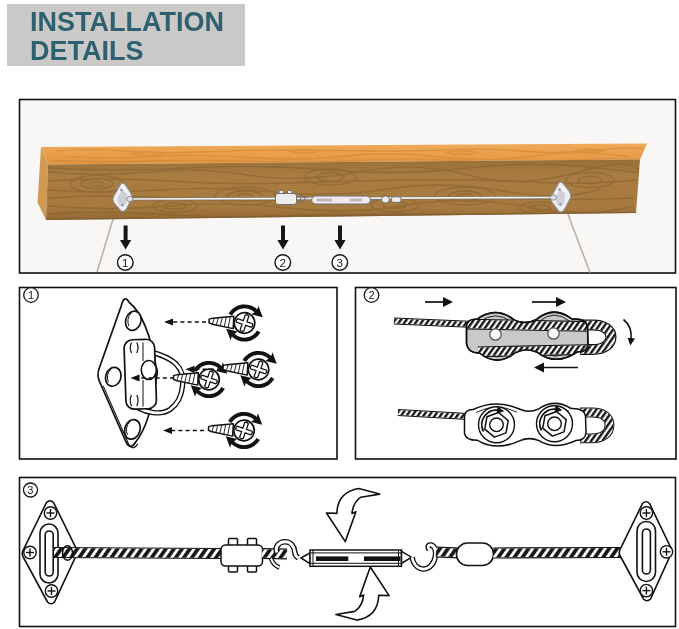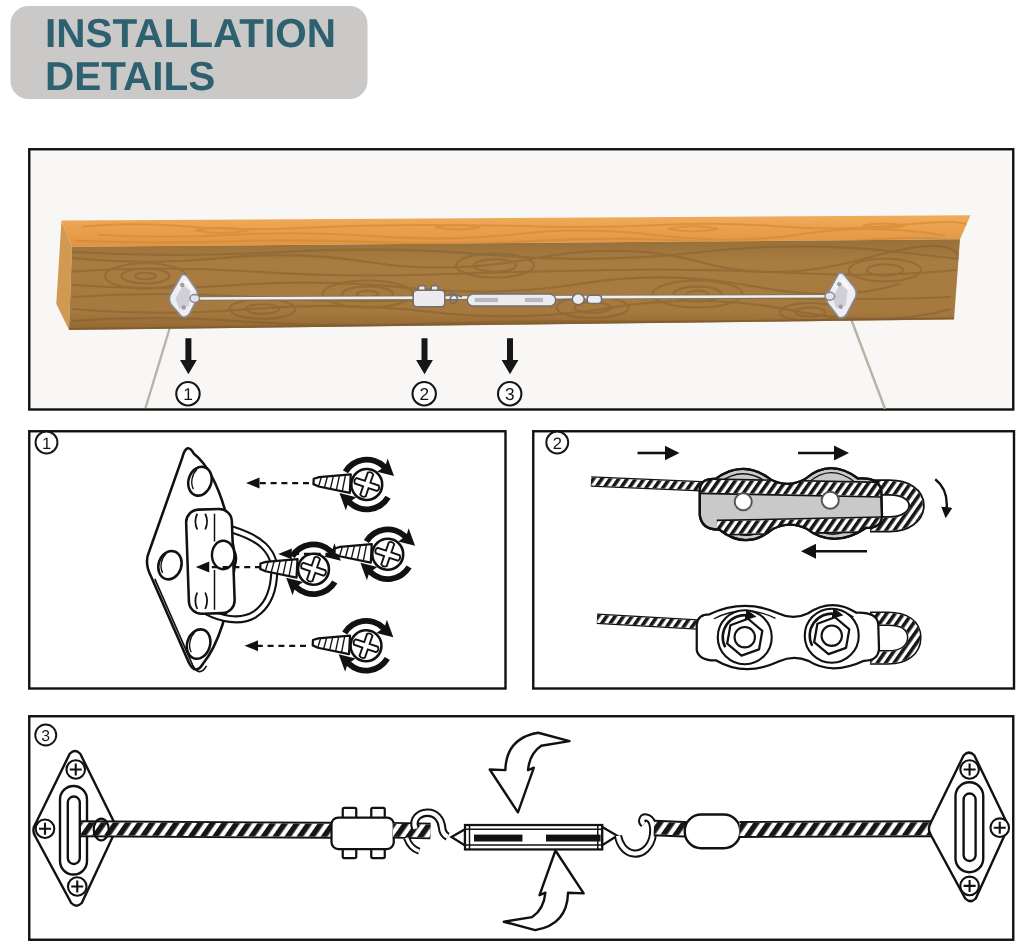--- a/index.html
+++ b/index.html
@@ -1,18 +1,18 @@
 <!DOCTYPE html>
 <html><head>
 <meta charset="utf-8">
 <style>
   html,body{margin:0;padding:0;background:#ffffff;}
   #page{position:relative;width:679px;height:629px;overflow:hidden;background:#ffffff;
         font-family:"Liberation Sans",sans-serif;}
-  #title{position:absolute;left:7px;top:4px;width:238px;height:62px;background:#cac9c8;border-radius:12px;}
+  #title{position:absolute;left:7px;top:4px;width:238px;height:62px;background:#cac9c8;}
   #title div{margin:4px 0 0 23px;font-weight:bold;font-size:27px;line-height:28.5px;color:#2d616f;}
   svg{position:absolute;left:0;top:0;}
 </style>
 </head>
 <body>
 <div id="page">
   <div id="title">
       <div>INSTALLATION<br>DETAILS</div>
     </div>
   <svg width="679" height="629" viewBox="0 0 679 629">

